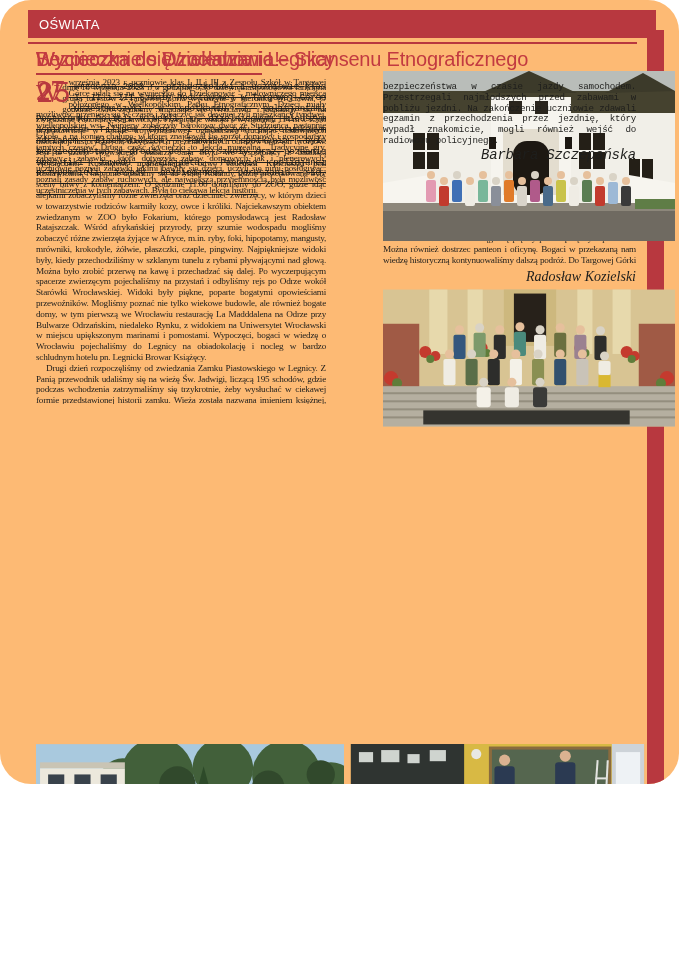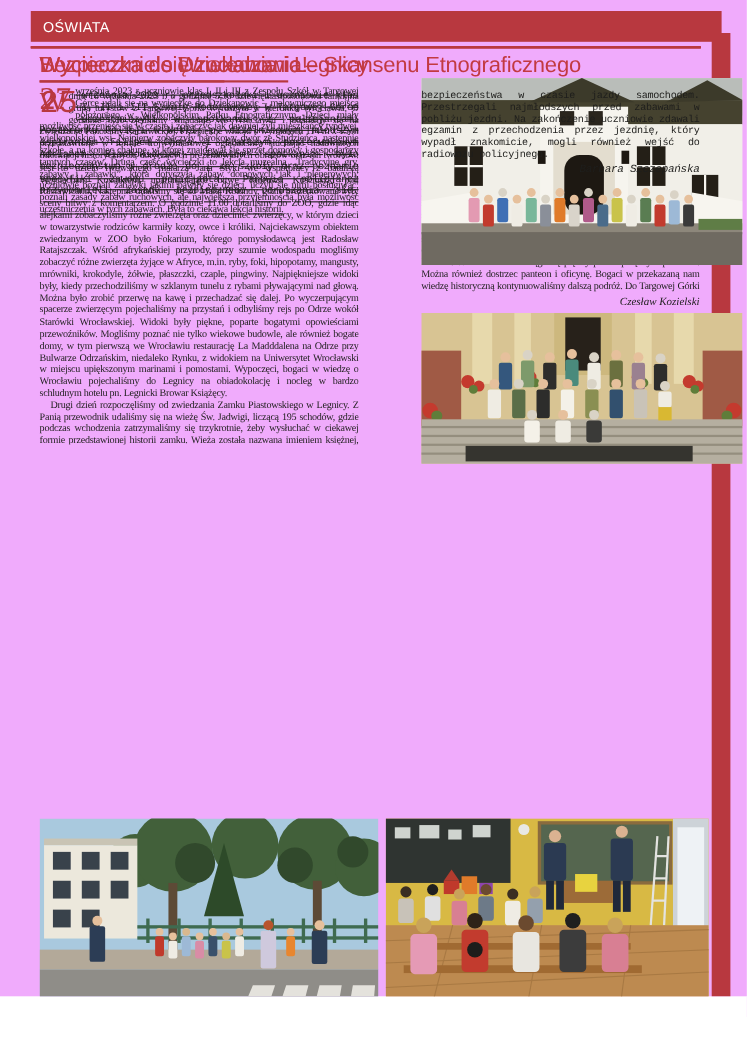--- a/index.html
+++ b/index.html
@@ -1,19 +1,19 @@
 <!DOCTYPE html>
 <html><head>
 <meta charset="utf-8">
 <style>
   * { margin:0; padding:0; box-sizing:border-box; }
   html,body { background:#ffffff; }
   .page {
-    position:relative; width:679px; height:906px; background:#f0abfc;
-    font-family:"Liberation Serif", serif; color:#1e1e1c; overflow:hidden;
+    position:relative; width:679px; height:784px; background:#fdba74;
+    font-family:"Liberation Serif", serif; color:#1e1e1c; overflow:hidden;border-radius:31px;
   }
   
   .masthead {
     position:absolute; left:28px; top:10px; width:628px; height:28px;
     background:#b8383f; color:#fff; font-family:"Liberation Sans", sans-serif;
     font-size:13px; letter-spacing:.4px; display:flex; align-items:center; padding-left:11px;
   }
   .sideband { position:absolute; left:647px; top:30px; width:17px; height:890px; background:#b8383f; }
 
   .content { position:absolute; left:36px; top:42px; width:600px; }
@@ -27,21 +27,21 @@
 
   .cols { display:flex; gap:20px; margin-top:7px; }
   .bodytxt {
     font-size:9.2px; line-height:10.8px; letter-spacing:-0.25px; text-align:justify;
   }
   .bodytxt p.indent { text-indent:10px; }
   .dc {
     float:left; color:#b8383f; font-size:25px; line-height:21px; padding:1px 3px 0 0;
   }
   .dc.num { font-size:29px; line-height:24px; padding-right:4px; }
-  .author { text-align:right; font-style:italic; font-size:10px; margin-top:3px;margin-left:41px; }
+  .author { text-align:right; font-style:italic; font-size:14px; margin-top:3px;margin-left:41px; }
 
   .art { position:absolute; left:0; width:600px; }
   #art1 { top:0; }
   #art2 { top:368; }
   #art3 { top:570; }
 
   .colL { width:290px; }
   .colR { width:290px;padding-left:37px; }
   #a1-colL { height:322px; overflow:hidden; }
   #a1-colR-text { height:184px; overflow:hidden; }
@@ -81,21 +81,21 @@
       <div class="xrule"></div>
       <div class="art-title">Wycieczka do Wrocławia i Legnicy</div>
       <div class="t-underline" style="width:168px;"></div>
       <div class="cols">
         <div class="colL bodytxt" id="a1-colL">
           <p><span class="dc">W</span><span>dniu 16 września 2023 r. o godzinie 5.30 dziewiętnastoosobowa familijna grupa turystów z Targowej Górki wyruszyła w kierunku Wrocławia. O godzinie 8.00 zjedliśmy śniadanie we Wrocławiu i udaliśmy się na zwiedzanie Panoramy Racławickiej. Przepiękne widoki o wymiarach 114 m x 15 m przedstawione w formie trójwymiarowej oglądaliśmy słuchając nadawanych informacji historycznych, dotyczących prezentowanych obrazów oraz ich twórców. Jest to dzieło lwowskiego malarza Jana Styki we współpracy z batalistą Wojciechem Kossakiem, upamiętniające bitwę Tadeusza Kościuszki pod Racławicami. Następnie udaliśmy się do Małej Rotundy, gdzie prezentowane były sceny bitwy z komentarzem. O godzinie 11.00 dotarliśmy do ZOO, gdzie idąc alejkami zobaczyliśmy różne zwierzęta oraz dzieciniec zwierzęcy, w którym dzieci w towarzystwie rodziców karmiły kozy, owce i króliki. Najciekawszym obiektem zwiedzanym w ZOO było Fokarium, którego pomysłodawcą jest Radosław Ratajszczak. Wśród afrykańskiej przyrody, przy szumie wodospadu mogliśmy zobaczyć różne zwierzęta żyjące w Afryce, m.in. ryby, foki, hipopotamy, mangusty, mrówniki, krokodyle, żółwie, płaszczki, czaple, pingwiny. Najpiękniejsze widoki były, kiedy przechodziliśmy w szklanym tunelu z rybami pływającymi nad głową. Można było zrobić przerwę na kawę i przechadzać się dalej. Po wyczerpującym spacerze zwierzęcym pojechaliśmy na przystań i odbyliśmy rejs po Odrze wokół Starówki Wrocławskiej. Widoki były piękne, poparte bogatymi opowieściami przewoźników. Mogliśmy poznać nie tylko wiekowe budowle, ale również bogate domy, w tym pierwszą we Wrocławiu restaurację La Madddalena na Odrze przy Bulwarze Odrzańskim, niedaleko Rynku, z widokiem na Uniwersytet Wrocławski w miejscu upiększonym marinami i pomostami. Wypoczęci, bogaci w wiedzę o Wrocławiu pojechaliśmy do Legnicy na obiadokolację i nocleg w bardzo schludnym hotelu pn. Legnicki Browar Książęcy.</span></p>
           <p class="indent">Drugi dzień rozpoczęliśmy od zwiedzania Zamku Piastowskiego w Legnicy. Z Panią przewodnik udaliśmy się na wieżę Św. Jadwigi, liczącą 195 schodów, gdzie podczas wchodzenia zatrzymaliśmy się trzykrotnie, żeby wysłuchać w ciekawej formie przedstawionej historii zamku. Wieża została nazwana imieniem księżnej, ponieważ Jadwiga przyjeżdżając do Legnicy w niej zamieszkiwała. Następnie kilkuosobowa grupa wycieczkowiczów weszła z Panią przewodnik na</p>
         </div>
         <div class="colR">
           <div class="bodytxt" id="a1-colR-text">drugą wyższą wieżę z większą ilością schodów. Po dwóch godzinach zwiedzania udaliśmy się do Jawora, żeby obejrzeć Ewangelicki Kościół Pokoju, o budowie szachulcowej. Po wejściu wysłuchaliśmy informacji historycznej na temat Kościoła, który ma 43,5 m długości, 14 m szerokości i 15,7 m wysokości oraz cztery empory z liczbą 6 tysięcy miejsc . W ołtarzu o szerokości 5 m i wysokości 9,2 m znajduje się obraz „ Jezusa z Getsemane”. Chrzcielnica posiada srebrną misę. Podziwialiśmy przepiękne malowidła oraz piękną ambonę usytuowaną przy północnej emporze. Pełni wrażeń po zwiedzeniu kościoła udaliśmy się w drogę powrotną z przystankiem w Miliczu, gdzie posililiśmy się smacznym obiadem i udaliśmy się w dalszą drogę do Dobrzycy. W Dobrzycy zwiedziliśmy z przewodnikiem wnętrza XVIII w. zamku. W salach m.in. balowej, egipskiej, pejzażowej podziwialiśmy piękne dekoracje malarskie. Na frontonie pałacu znajdują się herby „ Nałęcz i Prus III. Wokół zamku rozciąga się piękny park z potężnym platanem. Można również dostrzec panteon i oficynę. Bogaci w przekazaną nam wiedzę historyczną kontynuowaliśmy dalszą podróż. Do Targowej Górki dotarliśmy o godzinie 20.30 zadowoleni i z planami na kolejne wycieczki.</div>
-          <div class="author">Czesław Kozielski</div>
+          <div class="author">Radosław Kozielski</div>
           <div class="photo" id="a1-photo">
             <svg width="292" height="138" viewBox="0 0 290 136" xmlns="http://www.w3.org/2000/svg">
               <rect width="290" height="136" fill="#d8c493"></rect>
               <rect x="46" y="0" width="18" height="64" fill="#e7d9ac"></rect>
               <rect x="84" y="0" width="15" height="64" fill="#e7d9ac"></rect>
               <rect x="193" y="0" width="15" height="64" fill="#e7d9ac"></rect>
               <rect x="228" y="0" width="18" height="64" fill="#e7d9ac"></rect>
               <rect x="120" y="0" width="52" height="56" fill="#cdb87e"></rect>
               <rect x="130" y="4" width="32" height="48" fill="#27211a"></rect>
               <rect x="0" y="34" width="36" height="68" fill="#a05a45"></rect>

